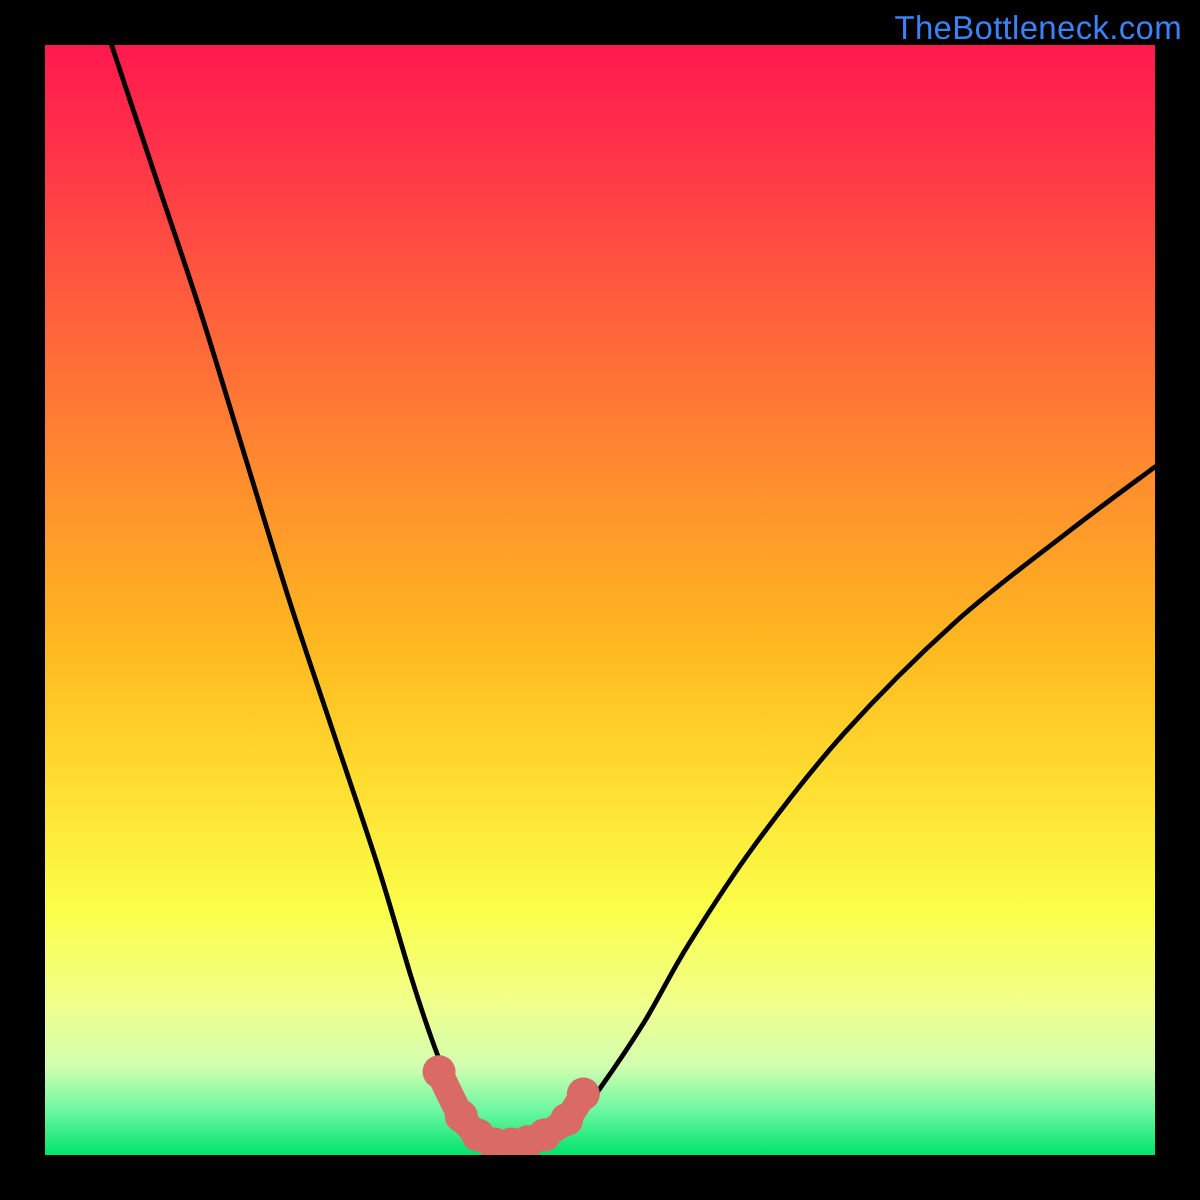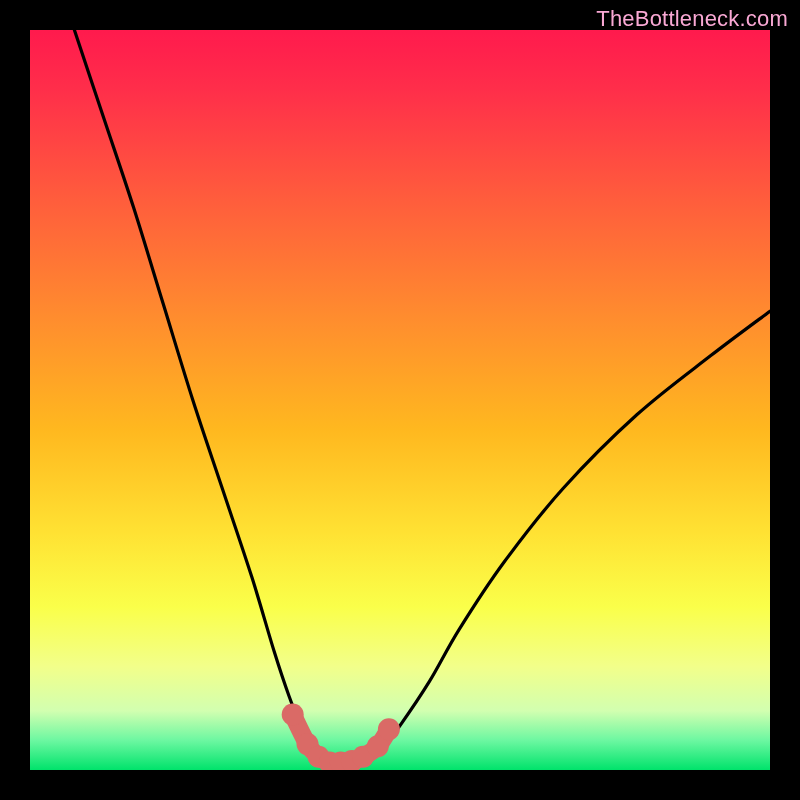--- a/index.html
+++ b/index.html
@@ -28,21 +28,21 @@
       #f2ff8a 86%,
       #d2ffb0 92%,
       #6cf7a1 96%,
       #00e36b 100%
     );
   }
   .watermark {
     position: absolute;
     top: 6px;
     right: 12px;
-    color: #f9a8d4;
+    color: #3b82f6;
     font-size: 22px;
     font-weight: 500;
     letter-spacing: 0.2px;
     user-select: none;
   }
   svg {
     position: absolute;
     left: 0;
     top: 0;
   }

